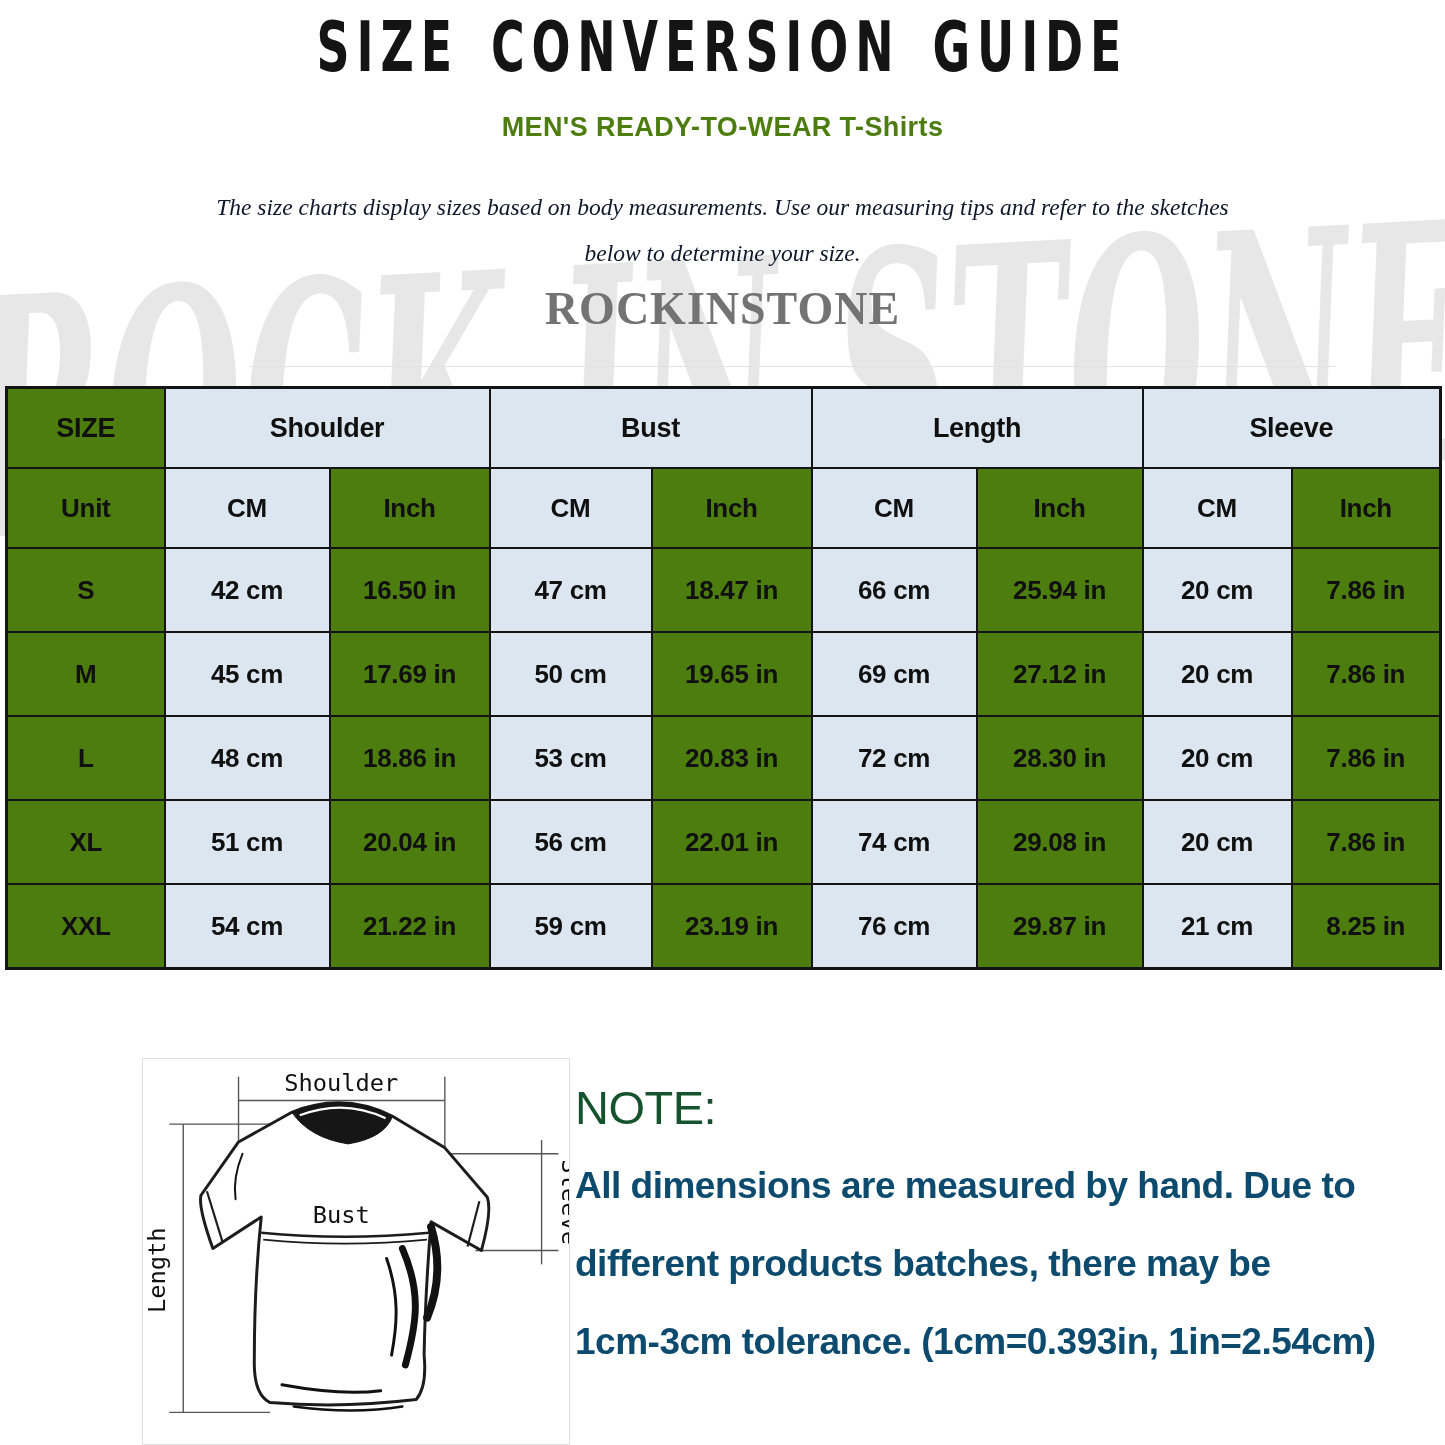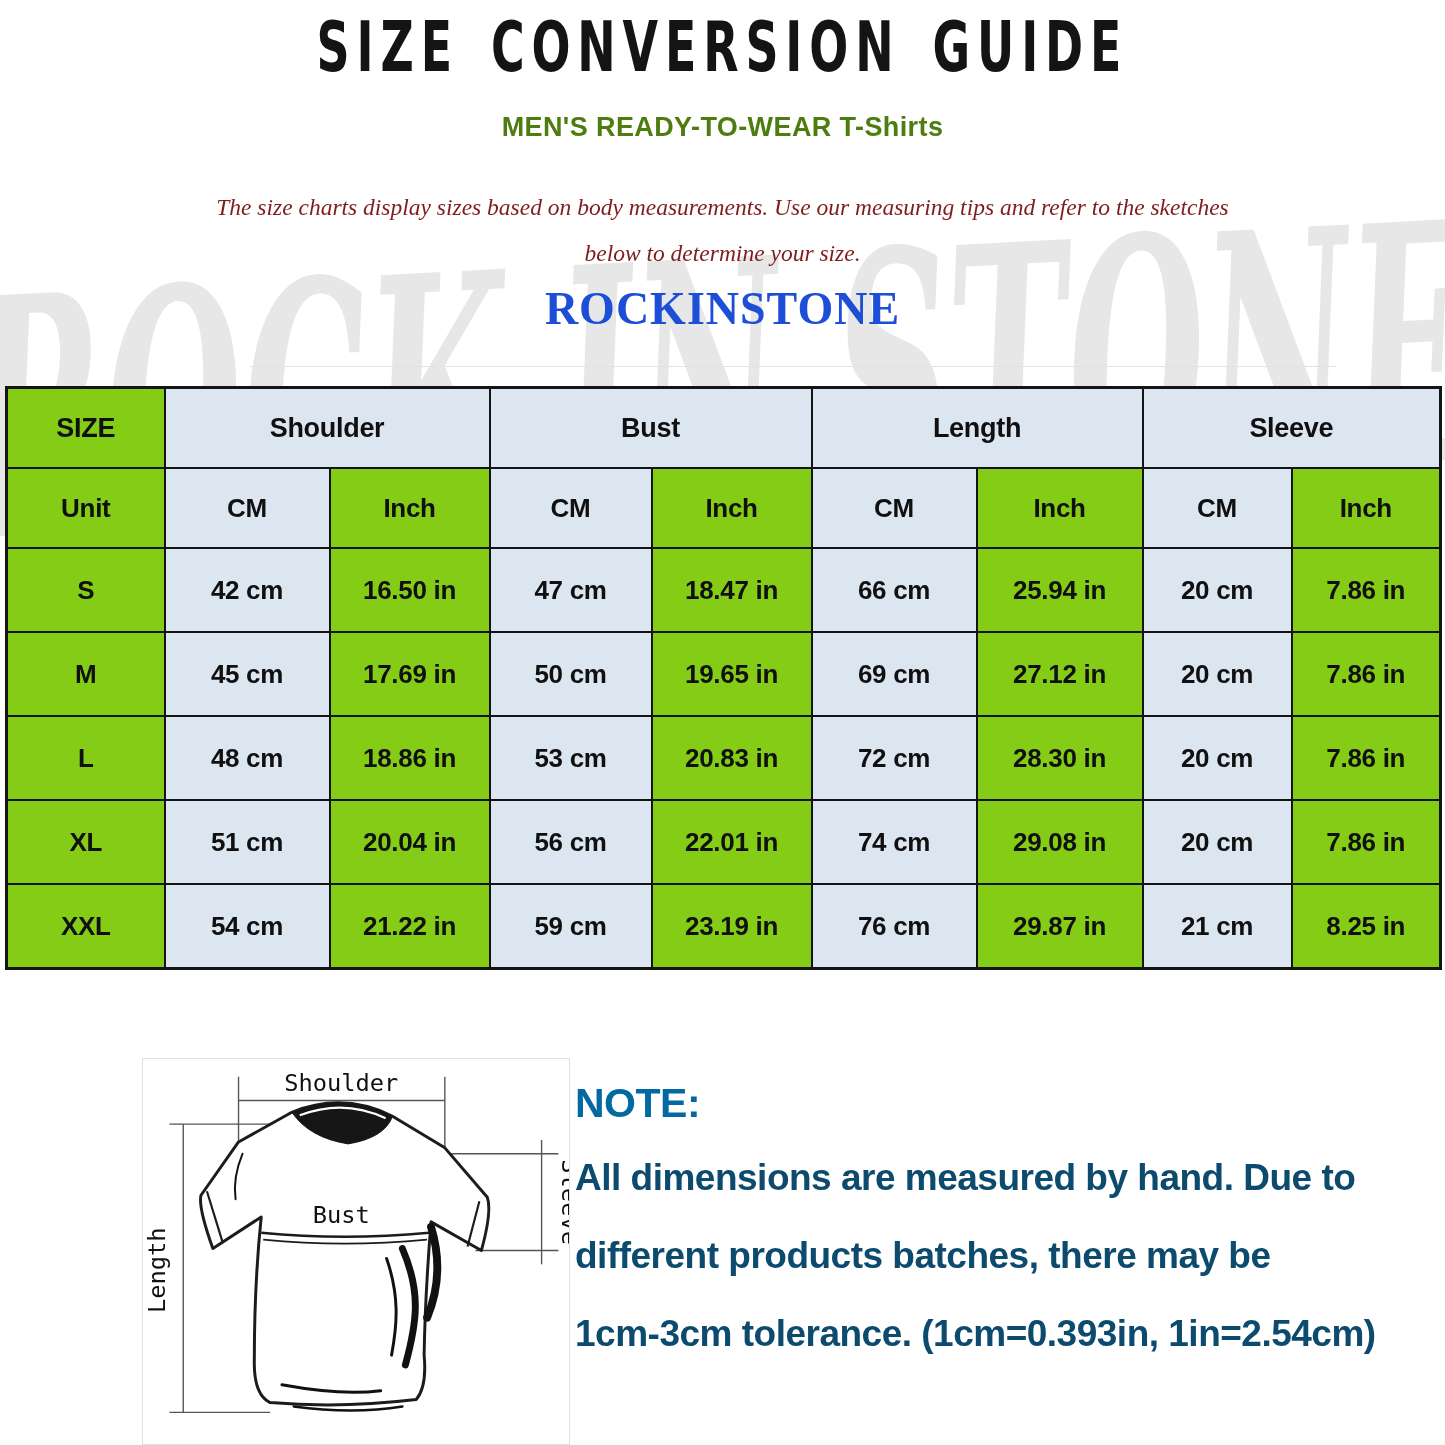--- a/index.html
+++ b/index.html
@@ -12,41 +12,41 @@
   .hairline{position:absolute;left:250px;top:366px;width:1086px;height:1px;background:#e2e2e2;z-index:0;}
   .page-title{position:absolute;left:0;top:6px;width:100%;display:flex;justify-content:center;z-index:1;}
   .page-title span{
     display:inline-block;font-size:62px;font-weight:700;letter-spacing:0.15em;word-spacing:0.2em;
     transform:scale(0.74,1.12);transform-origin:center top;white-space:nowrap;color:#141414;
     font-family:"DejaVu Sans", sans-serif;
   }
   .subtitle{position:absolute;left:0;top:112px;width:100%;text-align:center;z-index:1;
     font-size:27px;font-weight:700;letter-spacing:0.4px;color:#4d7c0f;}
   .description{position:absolute;left:0;top:184px;width:100%;text-align:center;z-index:1;
-    font-family:"Liberation Serif", serif;font-style:italic;font-size:23.5px;color:#7f1d1d;line-height:46px;}
+    font-family:"Liberation Serif", serif;font-style:italic;font-size:23.5px;color:#0f172a;line-height:46px;}
   .brand{position:absolute;left:0;top:282px;width:100%;text-align:center;z-index:1;
-    font-family:"Liberation Serif", serif;font-weight:700;font-size:46px;letter-spacing:1px;color:#1d4ed8;}
+    font-family:"Liberation Serif", serif;font-weight:700;font-size:46px;letter-spacing:1px;color:#737373;}
   
   .size-table-wrap{position:absolute;left:5px;top:386px;width:1434px;z-index:2;}
   table.size-table{border-collapse:collapse;table-layout:fixed;width:1434px;background:#fff;
     border:3px solid #141414;}
   table.size-table td{
     border:2.5px solid #141414;text-align:center;vertical-align:middle;
     font-weight:700;font-size:26px;letter-spacing:-0.3px;color:#101010;padding:0;
   }
   tr.group-row td{height:78px;font-size:27px;}
   tr.unit-row td{height:78px;}
   tr.data-row td{height:82px;}
   td.blue{background:#dce6f1;}
-  td.white{background:#84cc16;}
+  td.white{background:#4d7c0f;}
   
   .diagram-wrap{position:absolute;left:142px;top:1058px;width:428px;height:387px;z-index:1;
     border:1px solid #e0e0e0;box-sizing:border-box;background:#fff;}
   .note{position:absolute;left:575px;top:1080px;width:830px;z-index:1;}
-  .note-heading{font-size:41px;font-weight:700;letter-spacing:-0.5px;margin:0 0 30px 0;color:#0369a1;}
+  .note-heading{font-size:47px;font-weight:400;letter-spacing:-0.5px;margin:0 0 30px 0;color:#14532d;}
   .note-line{font-size:37px;font-weight:700;letter-spacing:-0.5px;margin:16px 0 36px 0;color:#0c4a6e;white-space:nowrap;}
 </style>
 </head>
 <body>
 
 <div class="watermark-wrap">
   <svg width="1445" height="420" viewBox="0 0 1445 420">
     <text x="722" y="330" text-anchor="middle" textLength="1500" lengthAdjust="spacingAndGlyphs" transform="rotate(-3 722 210)" style="font-family:'DejaVu Serif', serif;font-style:italic;font-weight:bold;font-size:330px;fill:#e7e7e7;">ROCK IN STONE</text>
   </svg>
 </div>

